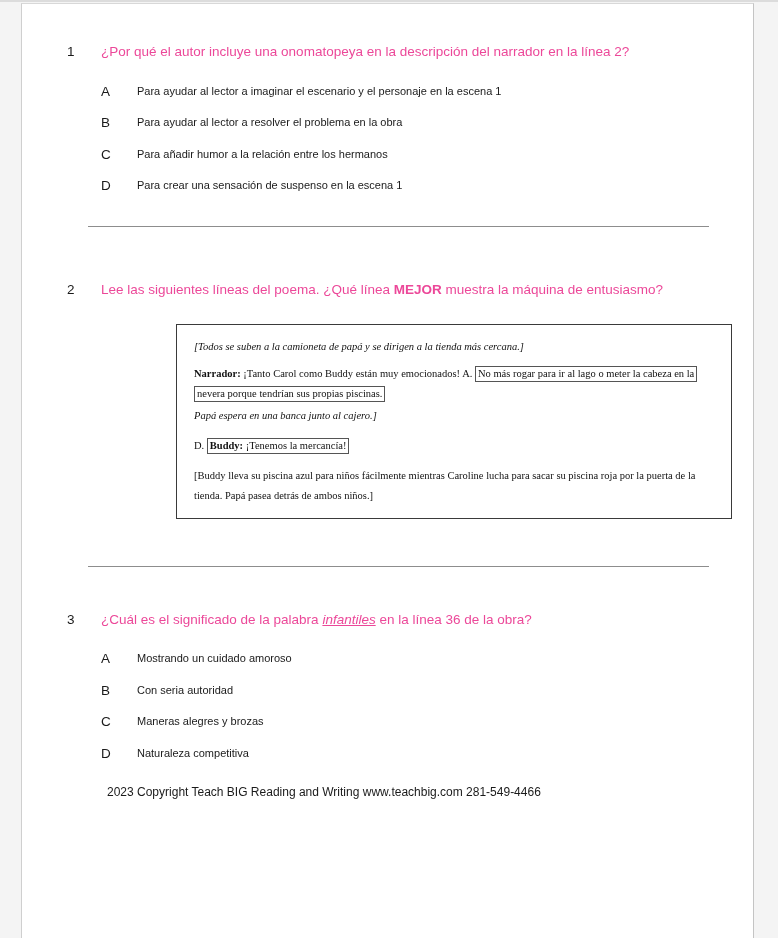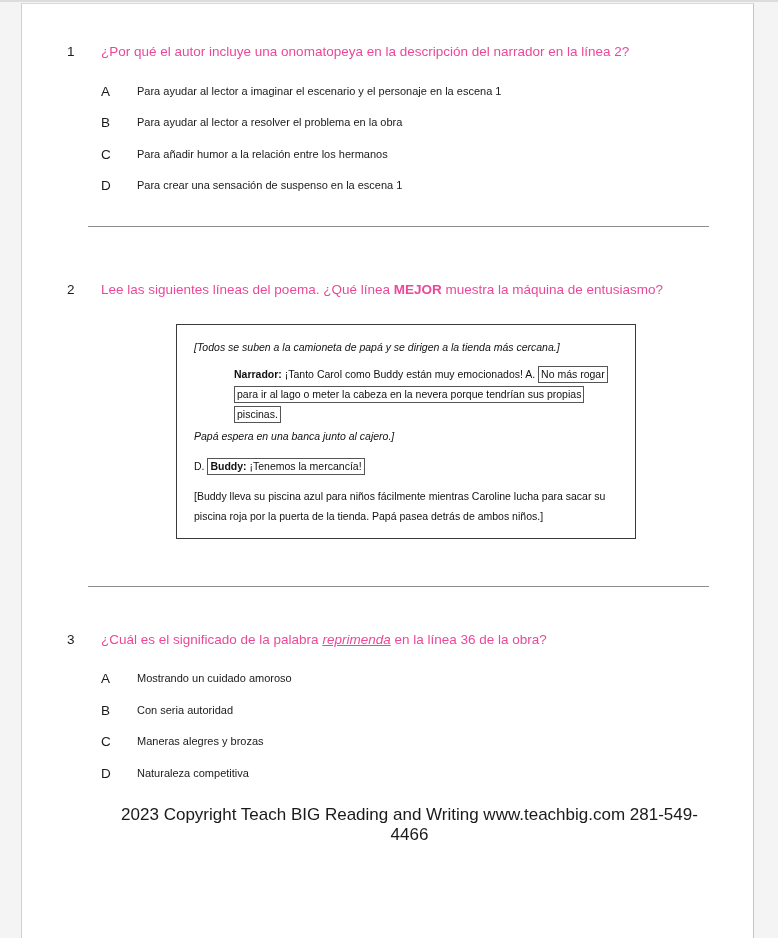--- a/index.html
+++ b/index.html
@@ -102,51 +102,50 @@
   }
   .sep-1 { margin-top: 31px; }
   .sep-2 { margin-top: 47px; }
 
   
   .passage-wrap {
     margin-top: 24px;
     margin-left: 109px;
   }
   .passage {
-    width: 460px;
+    width: 556px;
     box-sizing: border-box;
     border: 1px solid #3a3a3a;
     padding: 12px 16px 12px 17px;
-    font-family: Liberation Sans, sans-serif;
+    font-family: Liberation Serif, serif;
   }
   .p-line {
     font-size: 10.5px;
     color: #111111;
     line-height: 20px;
     margin-bottom: 7px;
   }
   .p-line:last-child { margin-bottom: 0; }
-  .p-tight { margin-bottom: 2px; margin-left: 40px; }
+  .p-tight { margin-bottom: 2px; }
   .p-gap { margin-top: 10px; }
   .p-ital { font-style: italic; }
   .p-bold { font-weight: bold; }
 
   
   .boxed {
     border: 1px solid #555555;
     padding: 1px 2px 2px 2px;
     box-decoration-break: clone;
     -webkit-box-decoration-break: clone;
   }
 
   
   .footer {
     margin-top: 22px;
-    text-align: center;
-    font-size: 17px;
+    font-size: 12px;
     color: #1a1a1a;
     padding-left: 40px;
   }
 </style>
 </head>
 <body>
 
 <div class="top-rule"></div>
 
 <div class="page">
@@ -197,21 +196,21 @@
 
         <div class="p-line p-gap">[Buddy lleva su piscina azul para niños fácilmente mientras Caroline lucha para sacar su piscina roja por la puerta de la tienda. Papá pasea detrás de ambos niños.]</div>
 
       </div>
     </div>
 
     <div class="sep sep-2"></div>
 
     <div class="question q3">
       <div class="q-num">3</div>
-      <div class="q-stem"><span>¿Cuál es el significado de la palabra </span><span class="ital-und">reprimenda</span><span> en la línea 36 de la obra?</span></div>
+      <div class="q-stem"><span>¿Cuál es el significado de la palabra </span><span class="ital-und">infantiles</span><span> en la línea 36 de la obra?</span></div>
     </div>
 
     <div class="options opt-a">
       <div class="option">
         <div class="opt-letter">A</div>
         <div class="opt-text">Mostrando un cuidado amoroso</div>
       </div>
       <div class="option">
         <div class="opt-letter">B</div>
         <div class="opt-text">Con seria autoridad</div>

